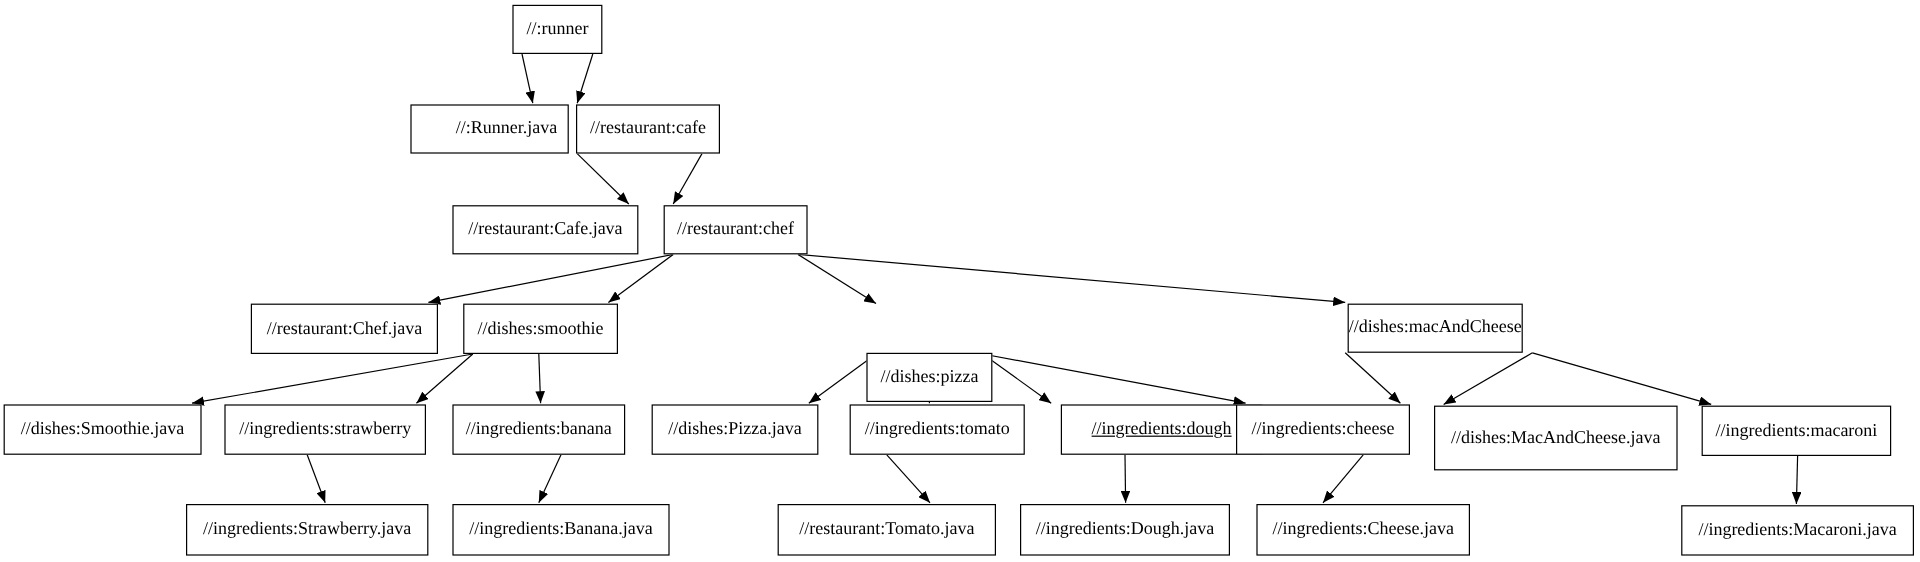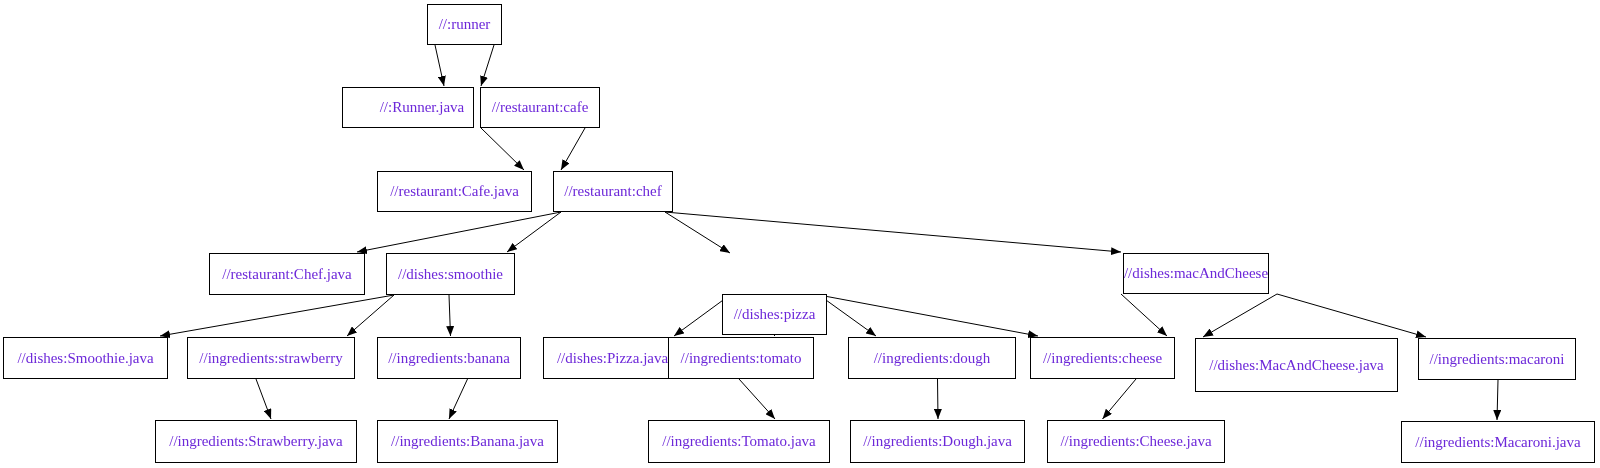--- a/index.html
+++ b/index.html
@@ -24,21 +24,21 @@
   }
   .graph-node {
     position: absolute;
     box-sizing: border-box;
     border: 1px solid #000000;
     background: #ffffff;
     display: flex;
     align-items: center;
     justify-content: center;
     font-size: 15px;
-    color: #6d28d9;
+    color: #000000;
     white-space: nowrap;
     line-height: 1;
   }
 </style>
 </head>
 <body>
 
 <div id="graph-canvas">
   <svg id="edge-layer" width="1600" height="468" viewBox="0 0 1600 468">
     <defs>
@@ -80,25 +80,25 @@
       <div class="graph-node" style="left: 377px; top: 171px; width: 155px; height: 41px;">//restaurant:Cafe.java</div>
       <div class="graph-node" style="left: 553px; top: 171px; width: 120px; height: 41px;">//restaurant:chef</div>
       <div class="graph-node" style="left: 209px; top: 253px; width: 156px; height: 42px;">//restaurant:Chef.java</div>
       <div class="graph-node" style="left: 386px; top: 253px; width: 129px; height: 42px; text-align: center;">//dishes:smoothie</div>
       <div class="graph-node" style="left: 722px; top: 254px; width: 105px; height: 41px; margin-top: 40px;">//dishes:pizza</div>
       <div class="graph-node" style="left: 1123px; top: 253px; width: 146px; height: 41px;">//dishes:macAndCheese</div>
       <div class="graph-node" style="left: 3px; top: 337px; width: 165px; height: 42px;">//dishes:Smoothie.java</div>
       <div class="graph-node" style="left: 187px; top: 337px; width: 168px; height: 42px;">//ingredients:strawberry</div>
       <div class="graph-node" style="left: 377px; top: 337px; width: 144px; height: 42px;">//ingredients:banana</div>
       <div class="graph-node" style="left: 543px; top: 337px; width: 139px; height: 42px;">//dishes:Pizza.java</div>
-      <div class="graph-node" style="left: 668px; top: 337px; width: 146px; height: 42px;">//ingredients:tomato</div>
-      <div class="graph-node" style="left: 848px; top: 337px; width: 168px; height: 42px;">//ingredients:dough</div>
+      <div class="graph-node" style="left: 708px; top: 337px; width: 146px; height: 42px;">//ingredients:tomato</div>
+      <div class="graph-node" style="left: 884px; top: 337px; width: 168px; height: 42px; text-decoration: underline;">//ingredients:dough</div>
       <div class="graph-node" style="left: 1030px; top: 337px; width: 145px; height: 42px;">//ingredients:cheese</div>
       <div class="graph-node" style="left: 1195px; top: 338px; width: 203px; height: 54px;">//dishes:MacAndCheese.java</div>
       <div class="graph-node" style="left: 1418px; top: 338px; width: 158px; height: 42px;">//ingredients:macaroni</div>
       <div class="graph-node" style="left: 155px; top: 420px; width: 202px; height: 43px;">//ingredients:Strawberry.java</div>
       <div class="graph-node" style="left: 377px; top: 420px; width: 181px; height: 43px;">//ingredients:Banana.java</div>
-      <div class="graph-node" style="left: 648px; top: 420px; width: 182px; height: 43px;">//ingredients:Tomato.java</div>
+      <div class="graph-node" style="left: 648px; top: 420px; width: 182px; height: 43px;">//restaurant:Tomato.java</div>
       <div class="graph-node" style="left: 850px; top: 420px; width: 175px; height: 43px;">//ingredients:Dough.java</div>
       <div class="graph-node" style="left: 1047px; top: 420px; width: 178px; height: 43px;">//ingredients:Cheese.java</div>
       <div class="graph-node" style="left: 1401px; top: 421px; width: 194px; height: 42px;">//ingredients:Macaroni.java</div>
     </div>
 </div>
 
 </body></html>

